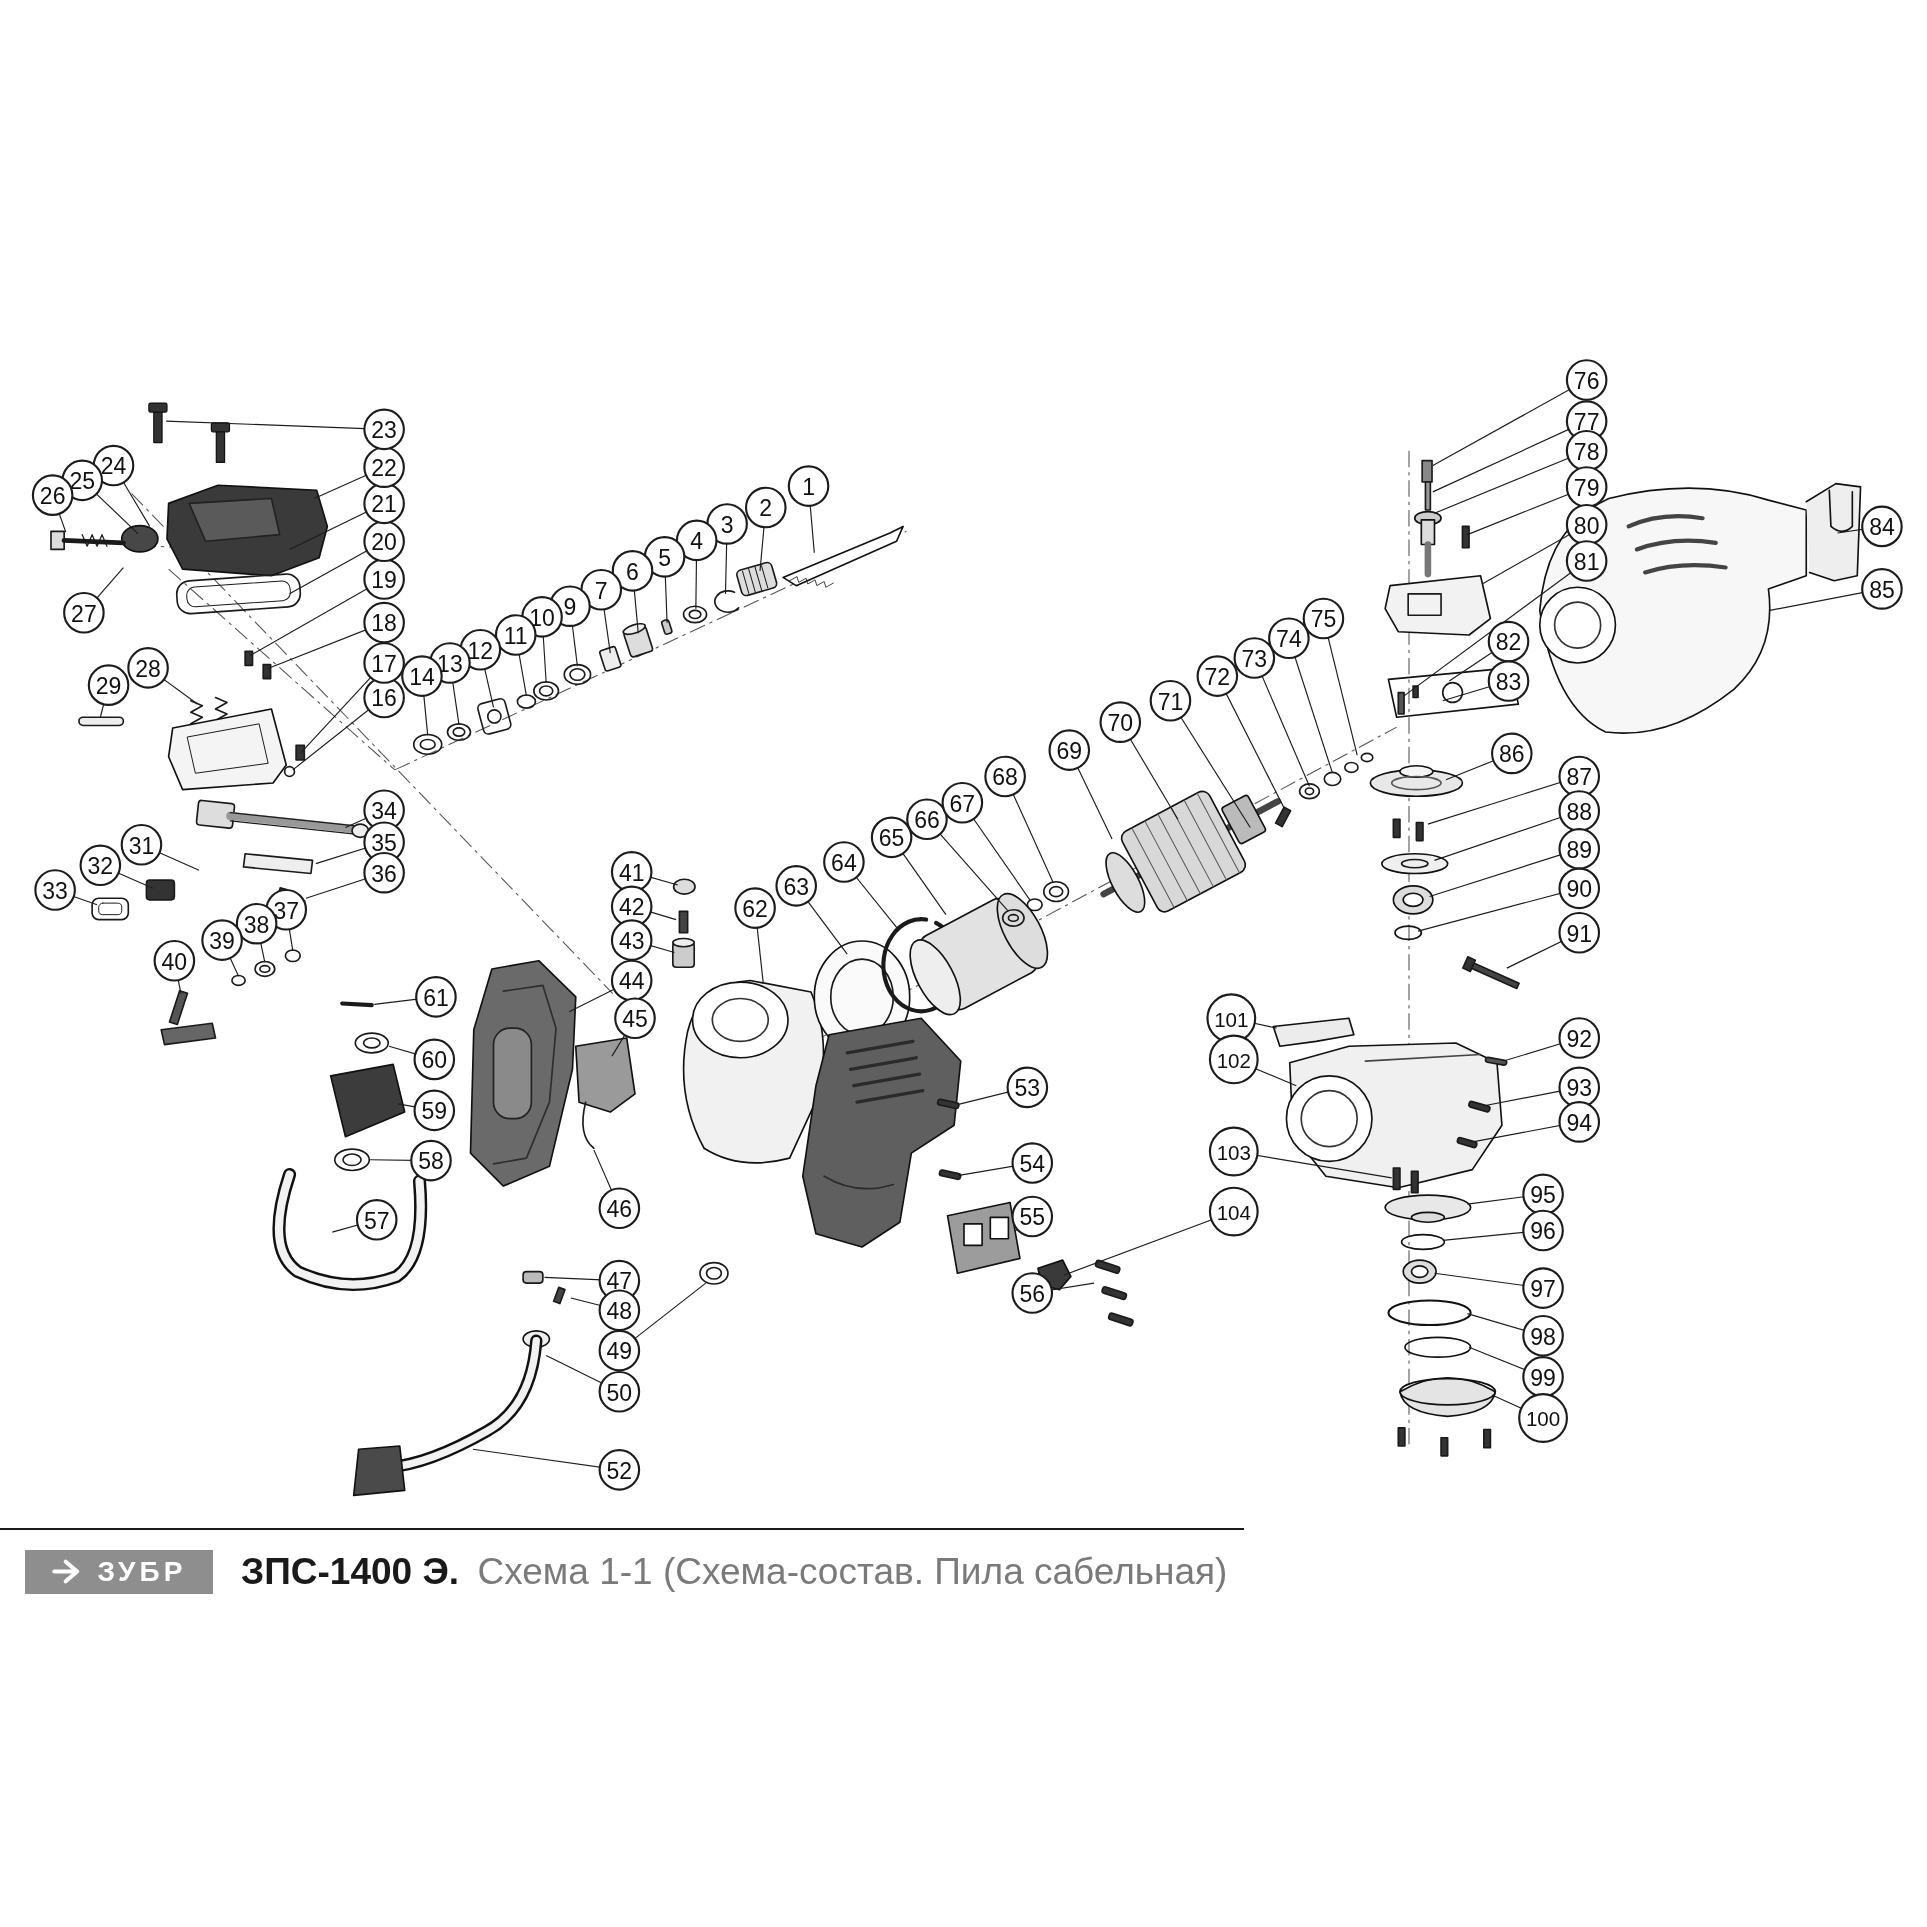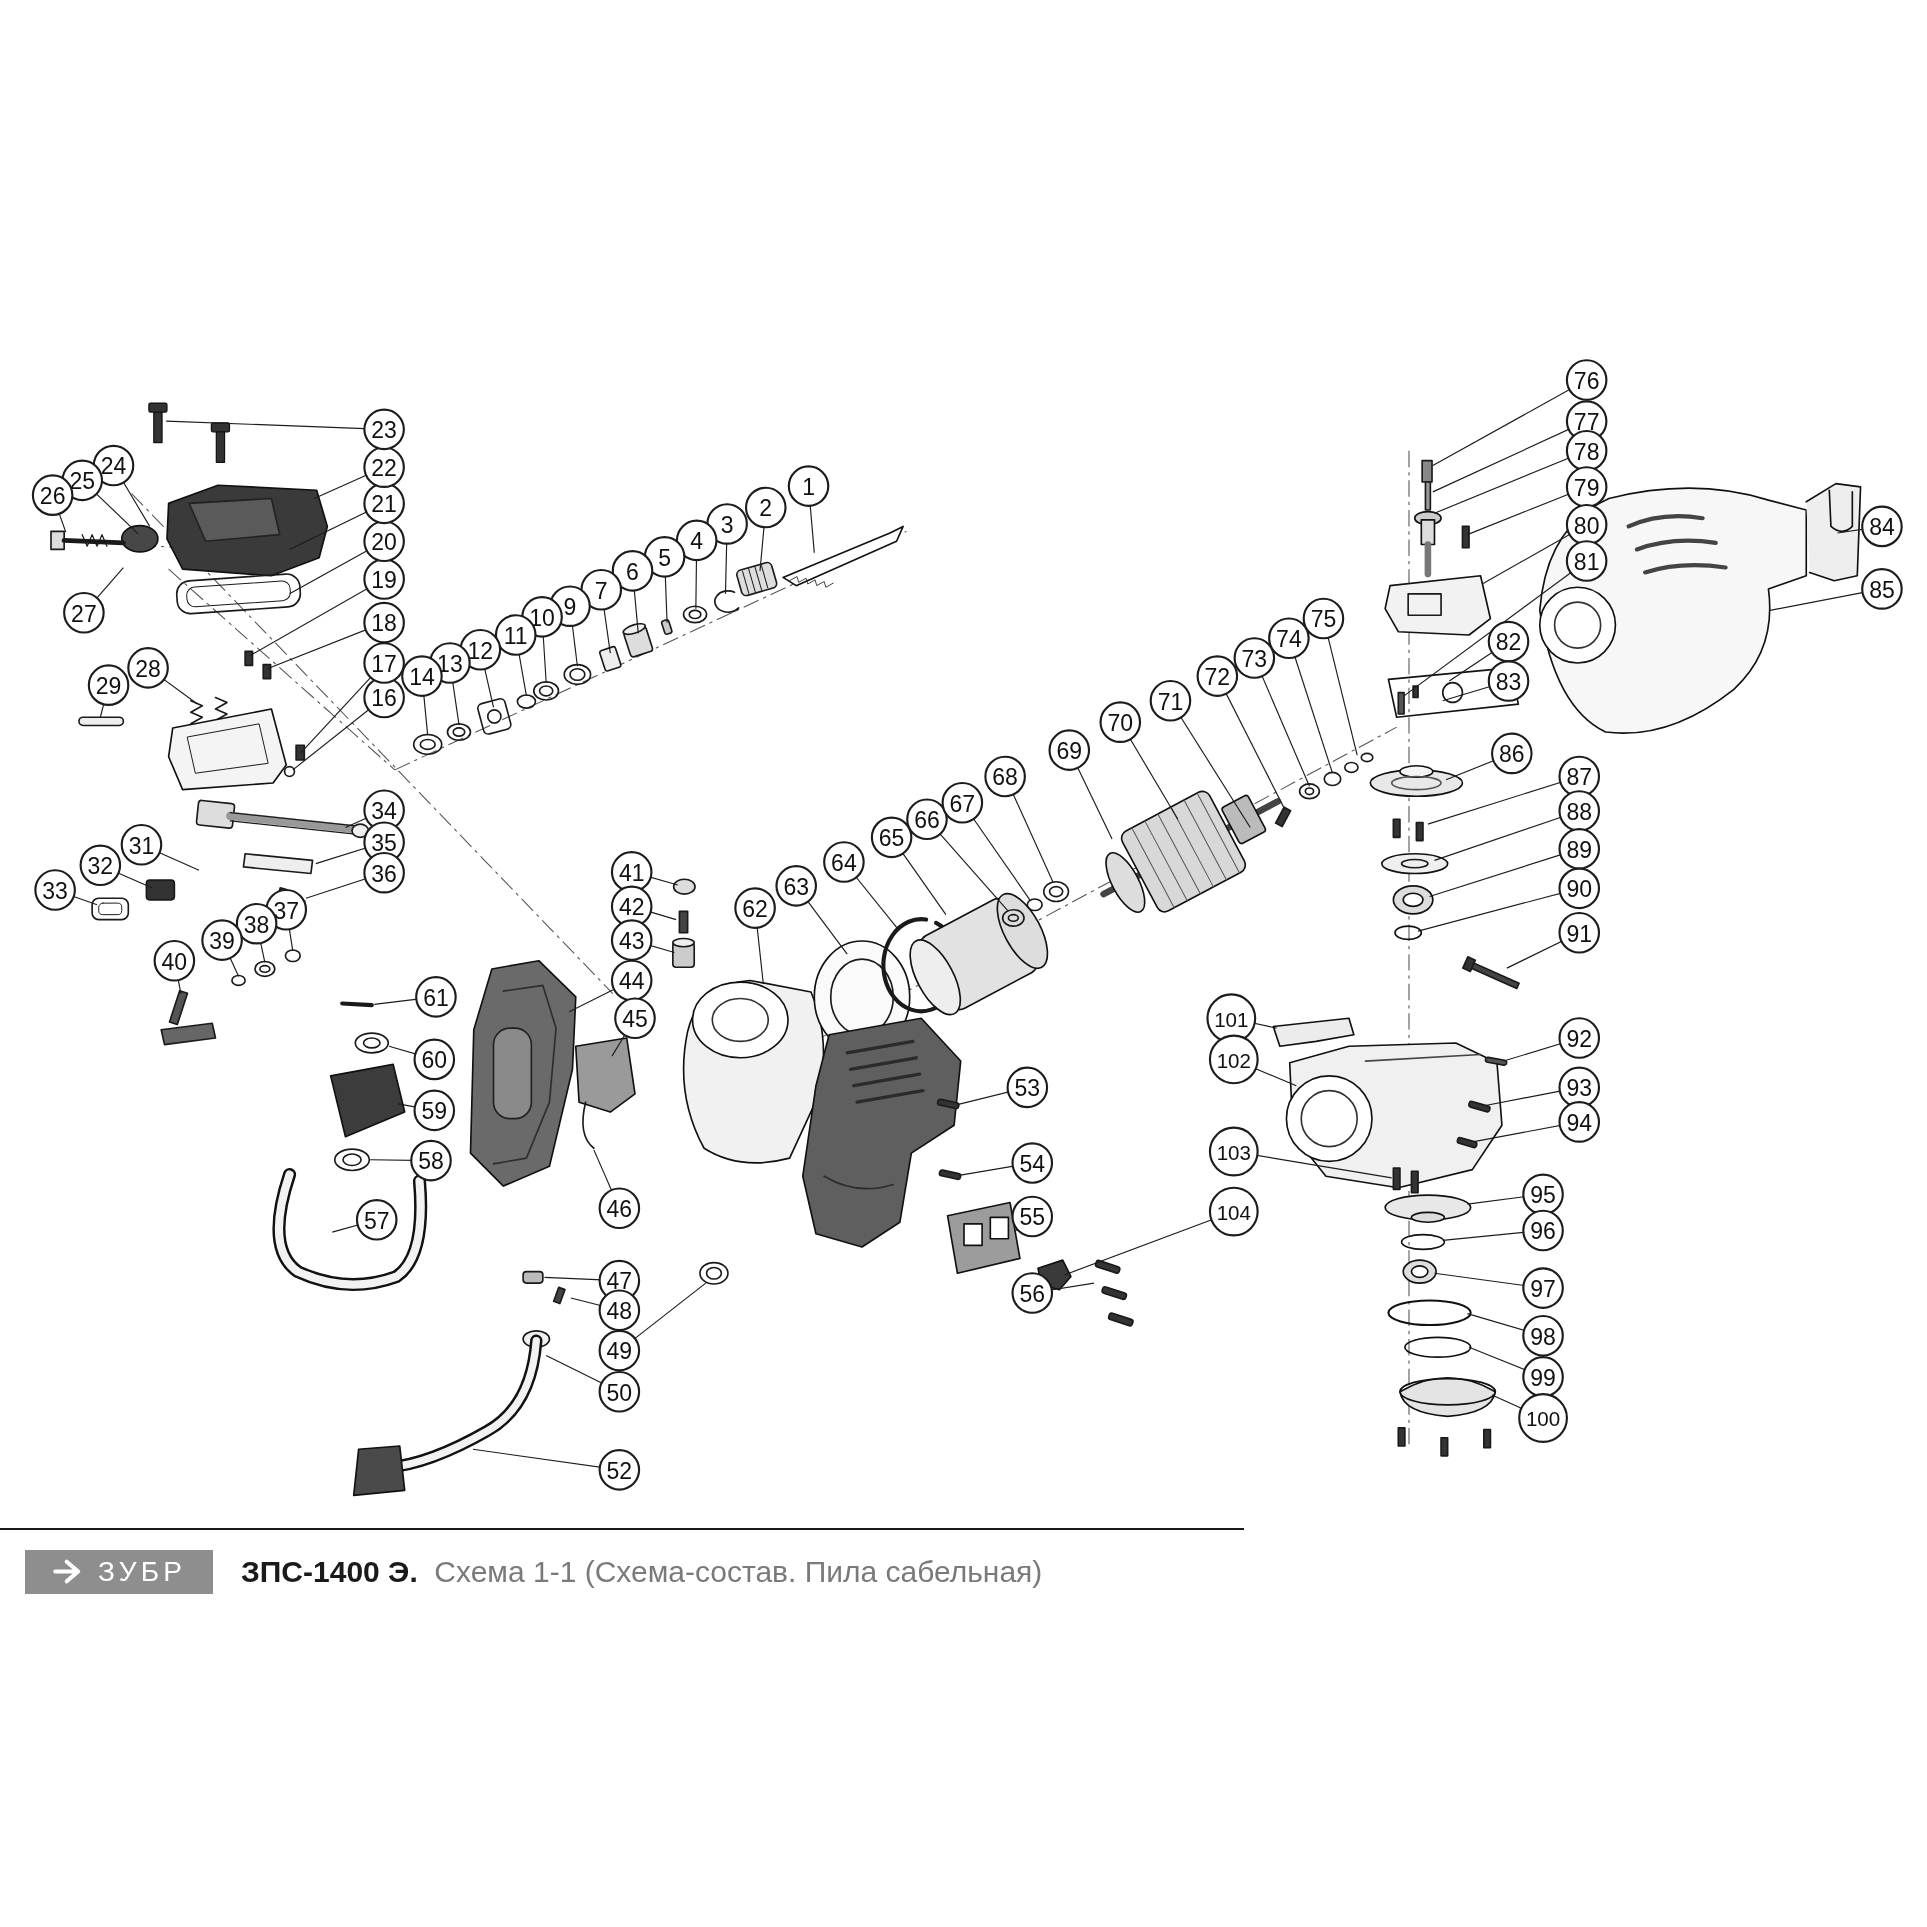--- a/index.html
+++ b/index.html
@@ -6,22 +6,22 @@
   body{width:1928px;height:1928px;position:relative;font-family:"Liberation Sans",sans-serif;overflow:hidden;}
   svg#diagram{position:absolute;left:0;top:0;}
   #leader-lines line{stroke:#1c1c1c;stroke-width:1.4;}
   #callout-balloons circle{fill:#ffffff;stroke:#1c1c1c;stroke-width:2.6;}
   #callout-balloons text{fill:#111;text-anchor:middle;dominant-baseline:central;font-family:"Liberation Sans",sans-serif;}
   #axis-lines line{stroke:#555;stroke-width:1.3;stroke-dasharray:20 6 4 6;fill:none;}
   .footer{position:absolute;left:0;top:1528px;width:1928px;}
   .divider{width:1244px;height:1.6px;background:#1a1a1a;}
   .footer-row{display:flex;align-items:center;margin-top:20px;padding-left:25px;gap:28px;}
   .logo{background:#8e8e8e;height:44px;width:188px;display:flex;align-items:center;justify-content:center;gap:10px;}
-  .logo-text{color:#fff;font-weight:normal;font-size:28px;letter-spacing:4.1px;}
-  .title{font-size:30px;white-space:nowrap;}
+  .logo-text{color:#fff;font-weight:bold;font-size:28px;letter-spacing:4.1px;}
+  .title{font-size:37px;white-space:nowrap;}
   .title-bold{font-weight:bold;color:#1a1a1a;}
   .title-rest{color:#7a7a7a;margin-left:8.2px;}
 </style>
 </head>
 <body>
 
 <svg id="diagram" width="1928" height="1928" viewBox="0 0 2344 2344" xmlns="http://www.w3.org/2000/svg">
 
   <g id="axis-lines">
     <line x1="62" y1="656" x2="252" y2="668"></line>

